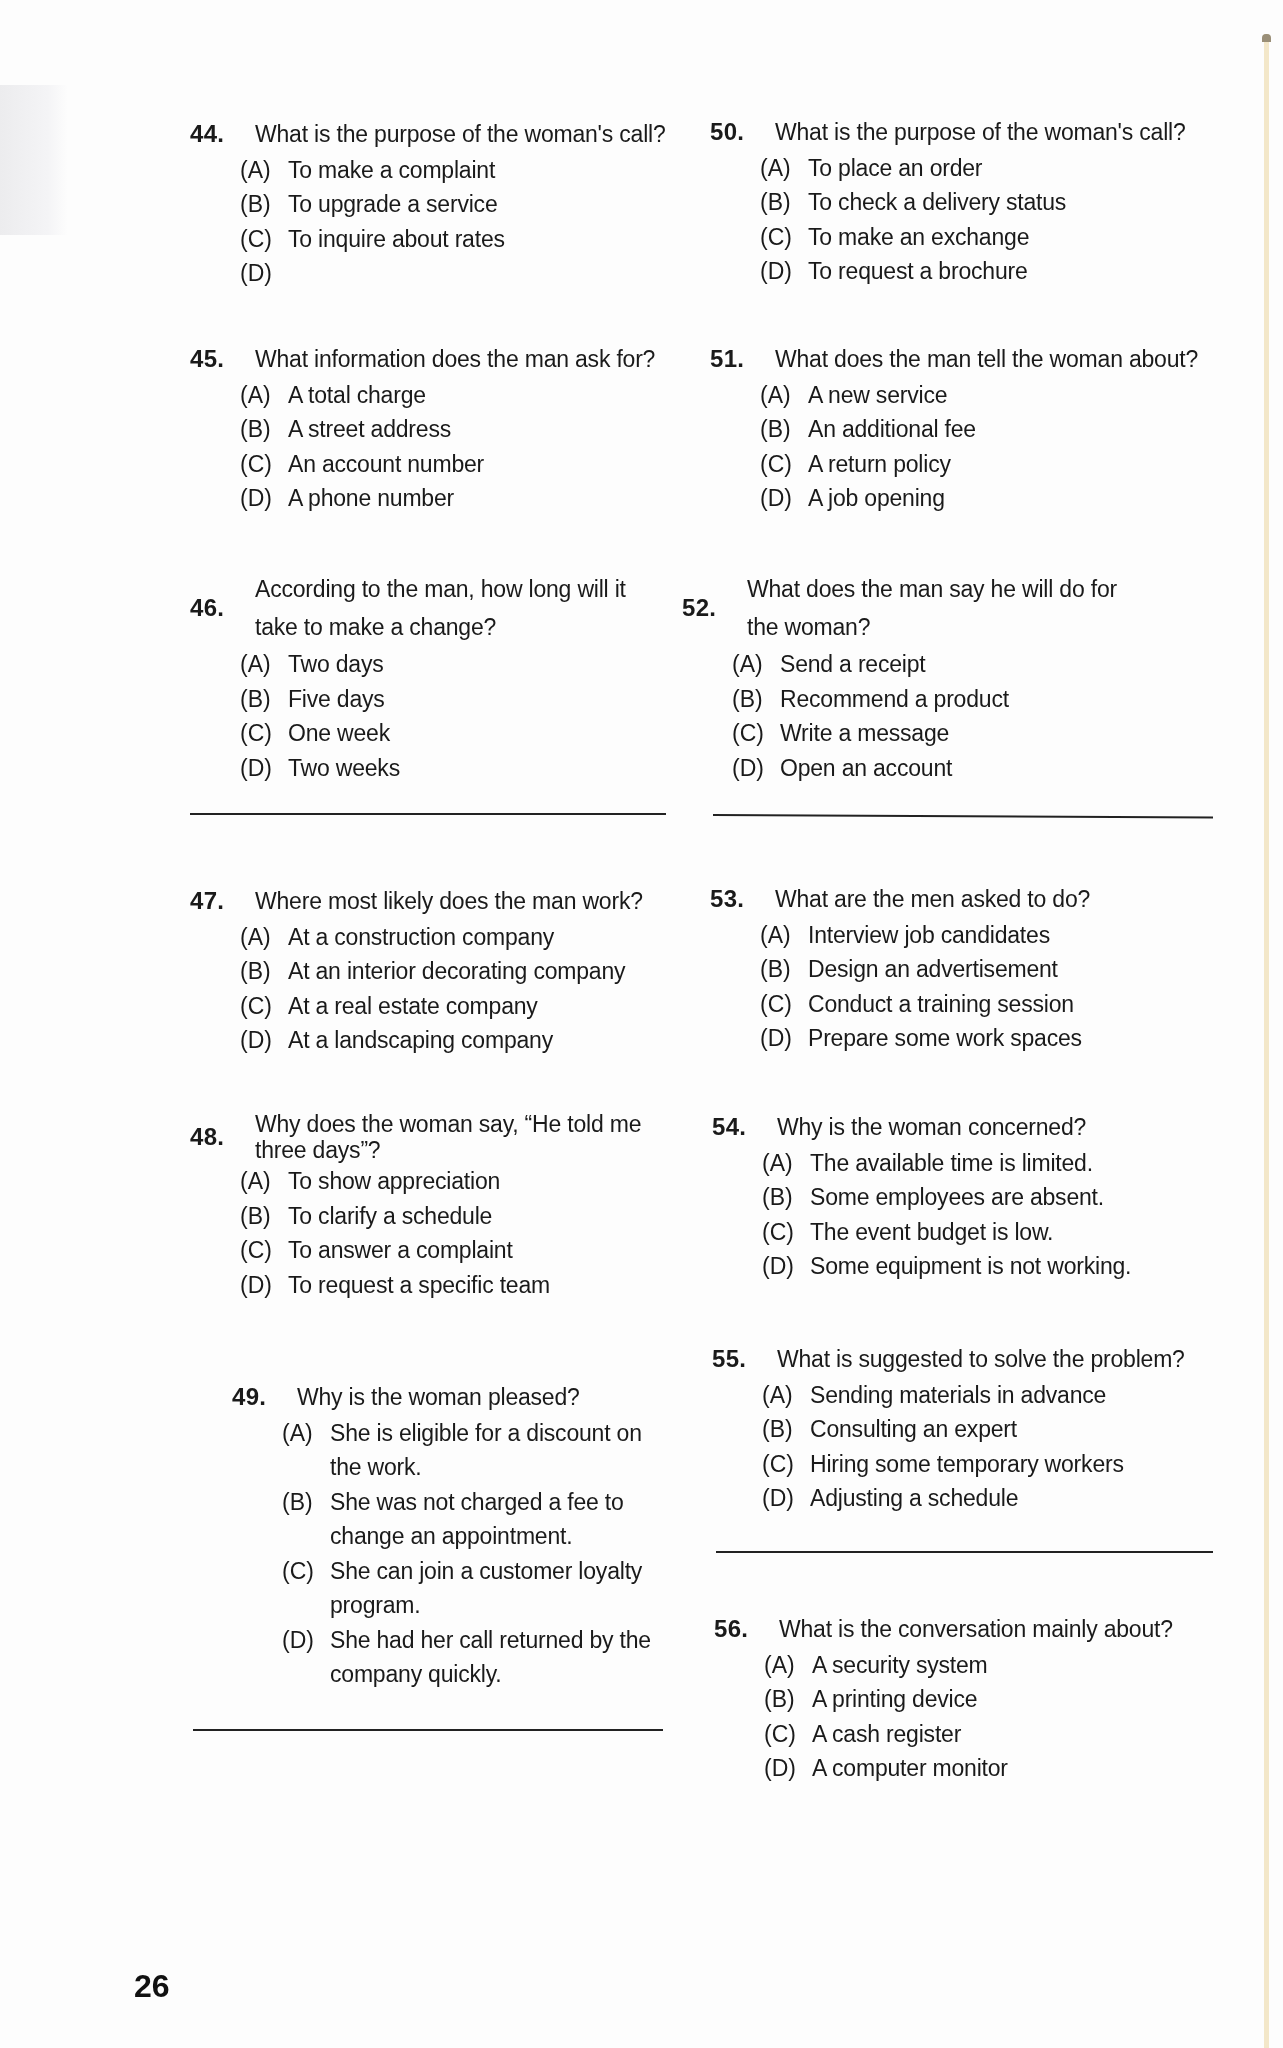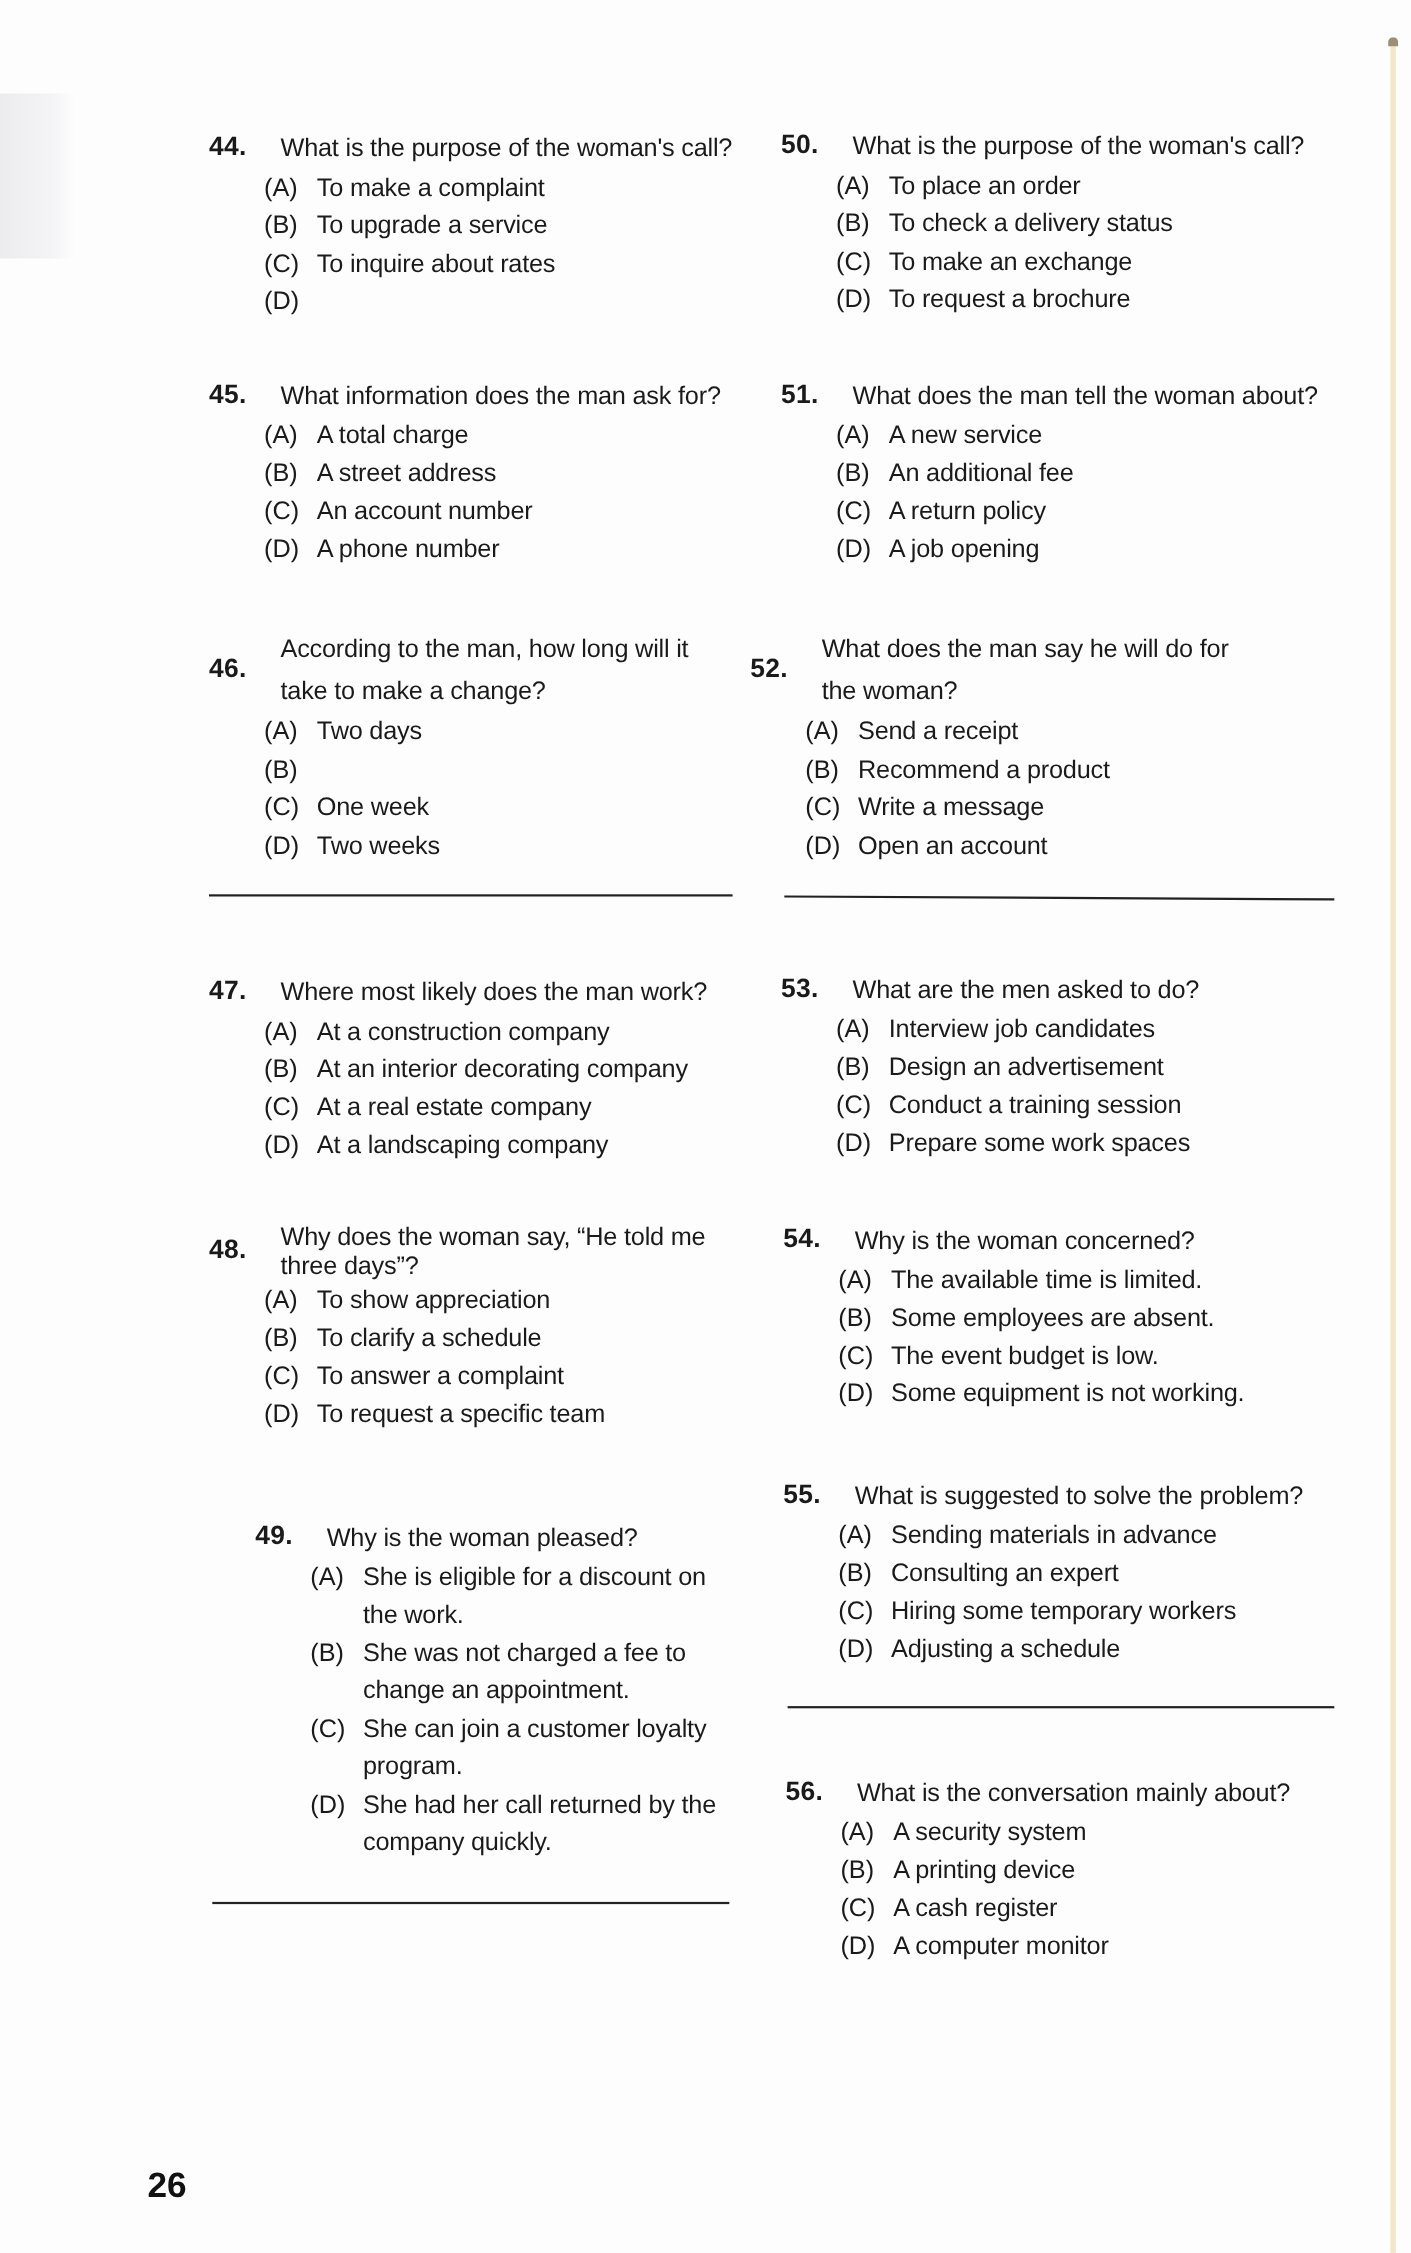--- a/index.html
+++ b/index.html
@@ -152,20 +152,21 @@
     <span class="q-num">46.</span>
     <span class="q-text" style="line-height:38px;">According to the man, how long will it take to make a change?</span>
   </div>
   <div class="opts">
     <div class="opt">
         <span class="opt-letter">(A)</span>
         <span class="opt-text">Two days</span>
       </div>
     <div class="opt">
         <span class="opt-letter">(B)</span>
+        <span class="opt-text">Five days</span>
       </div>
     <div class="opt">
         <span class="opt-letter">(C)</span>
         <span class="opt-text">One week</span>
       </div>
     <div class="opt">
         <span class="opt-letter">(D)</span>
         <span class="opt-text">Two weeks</span>
       </div>
   </div>

